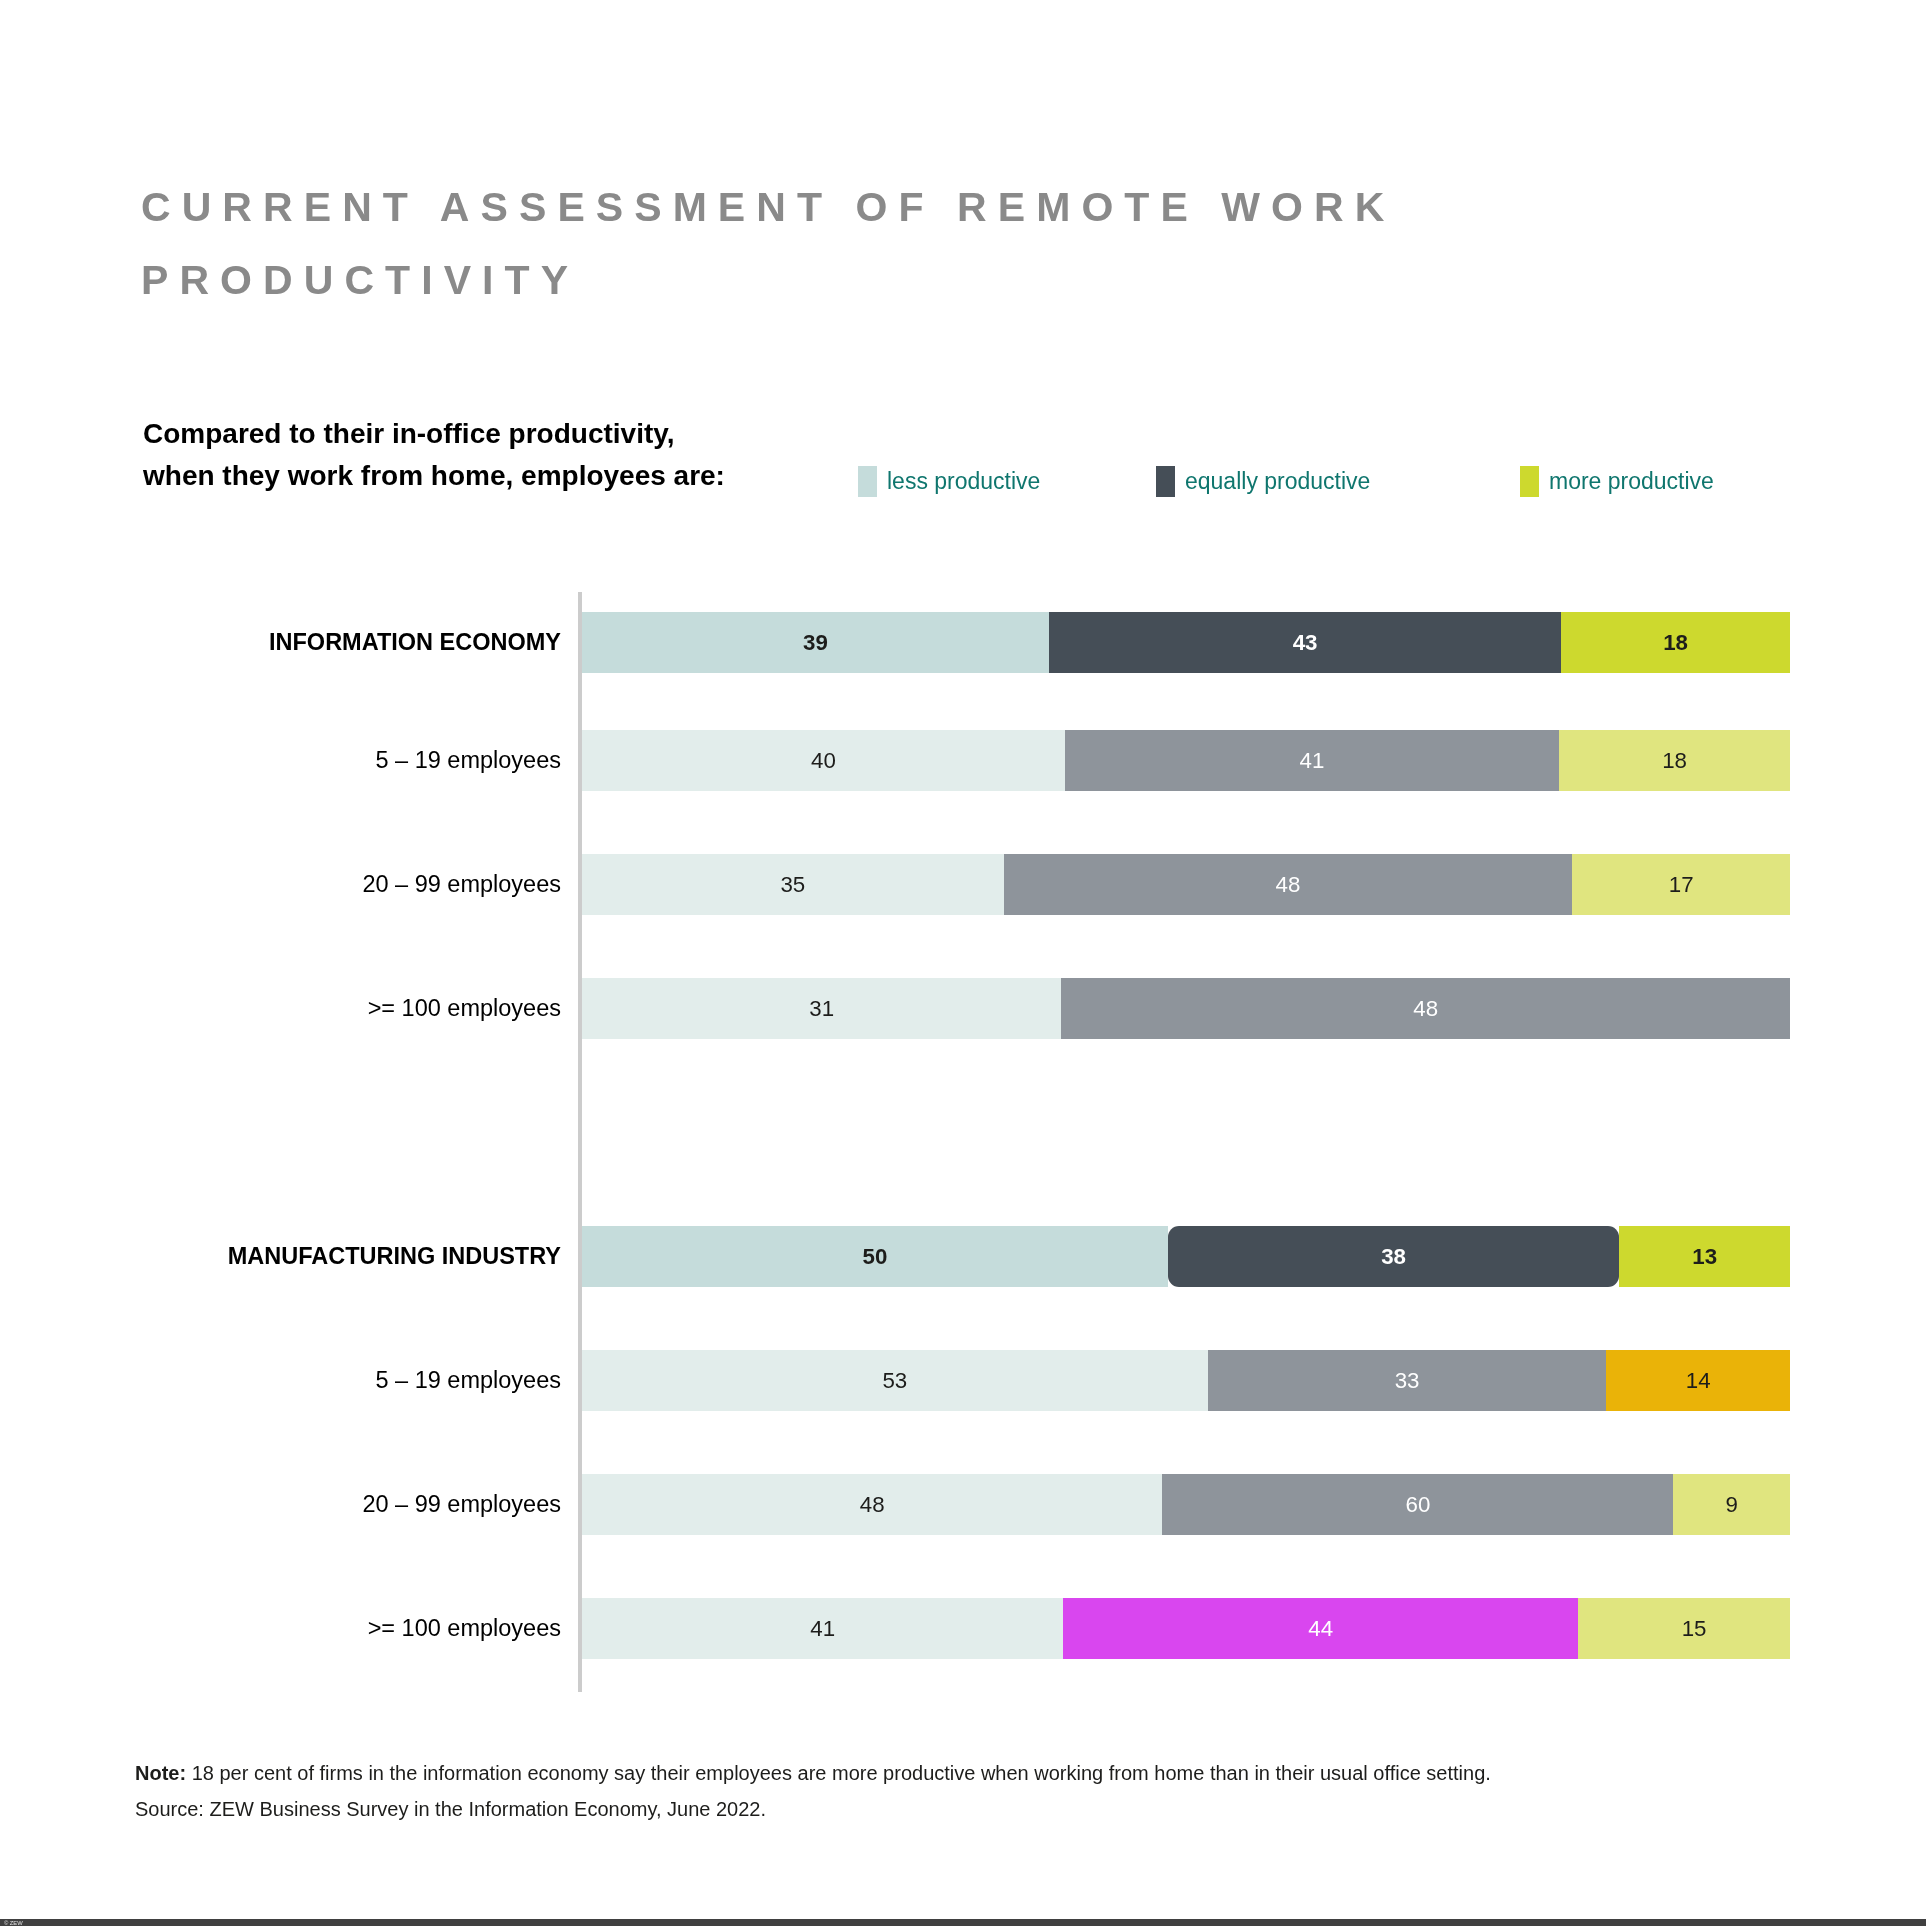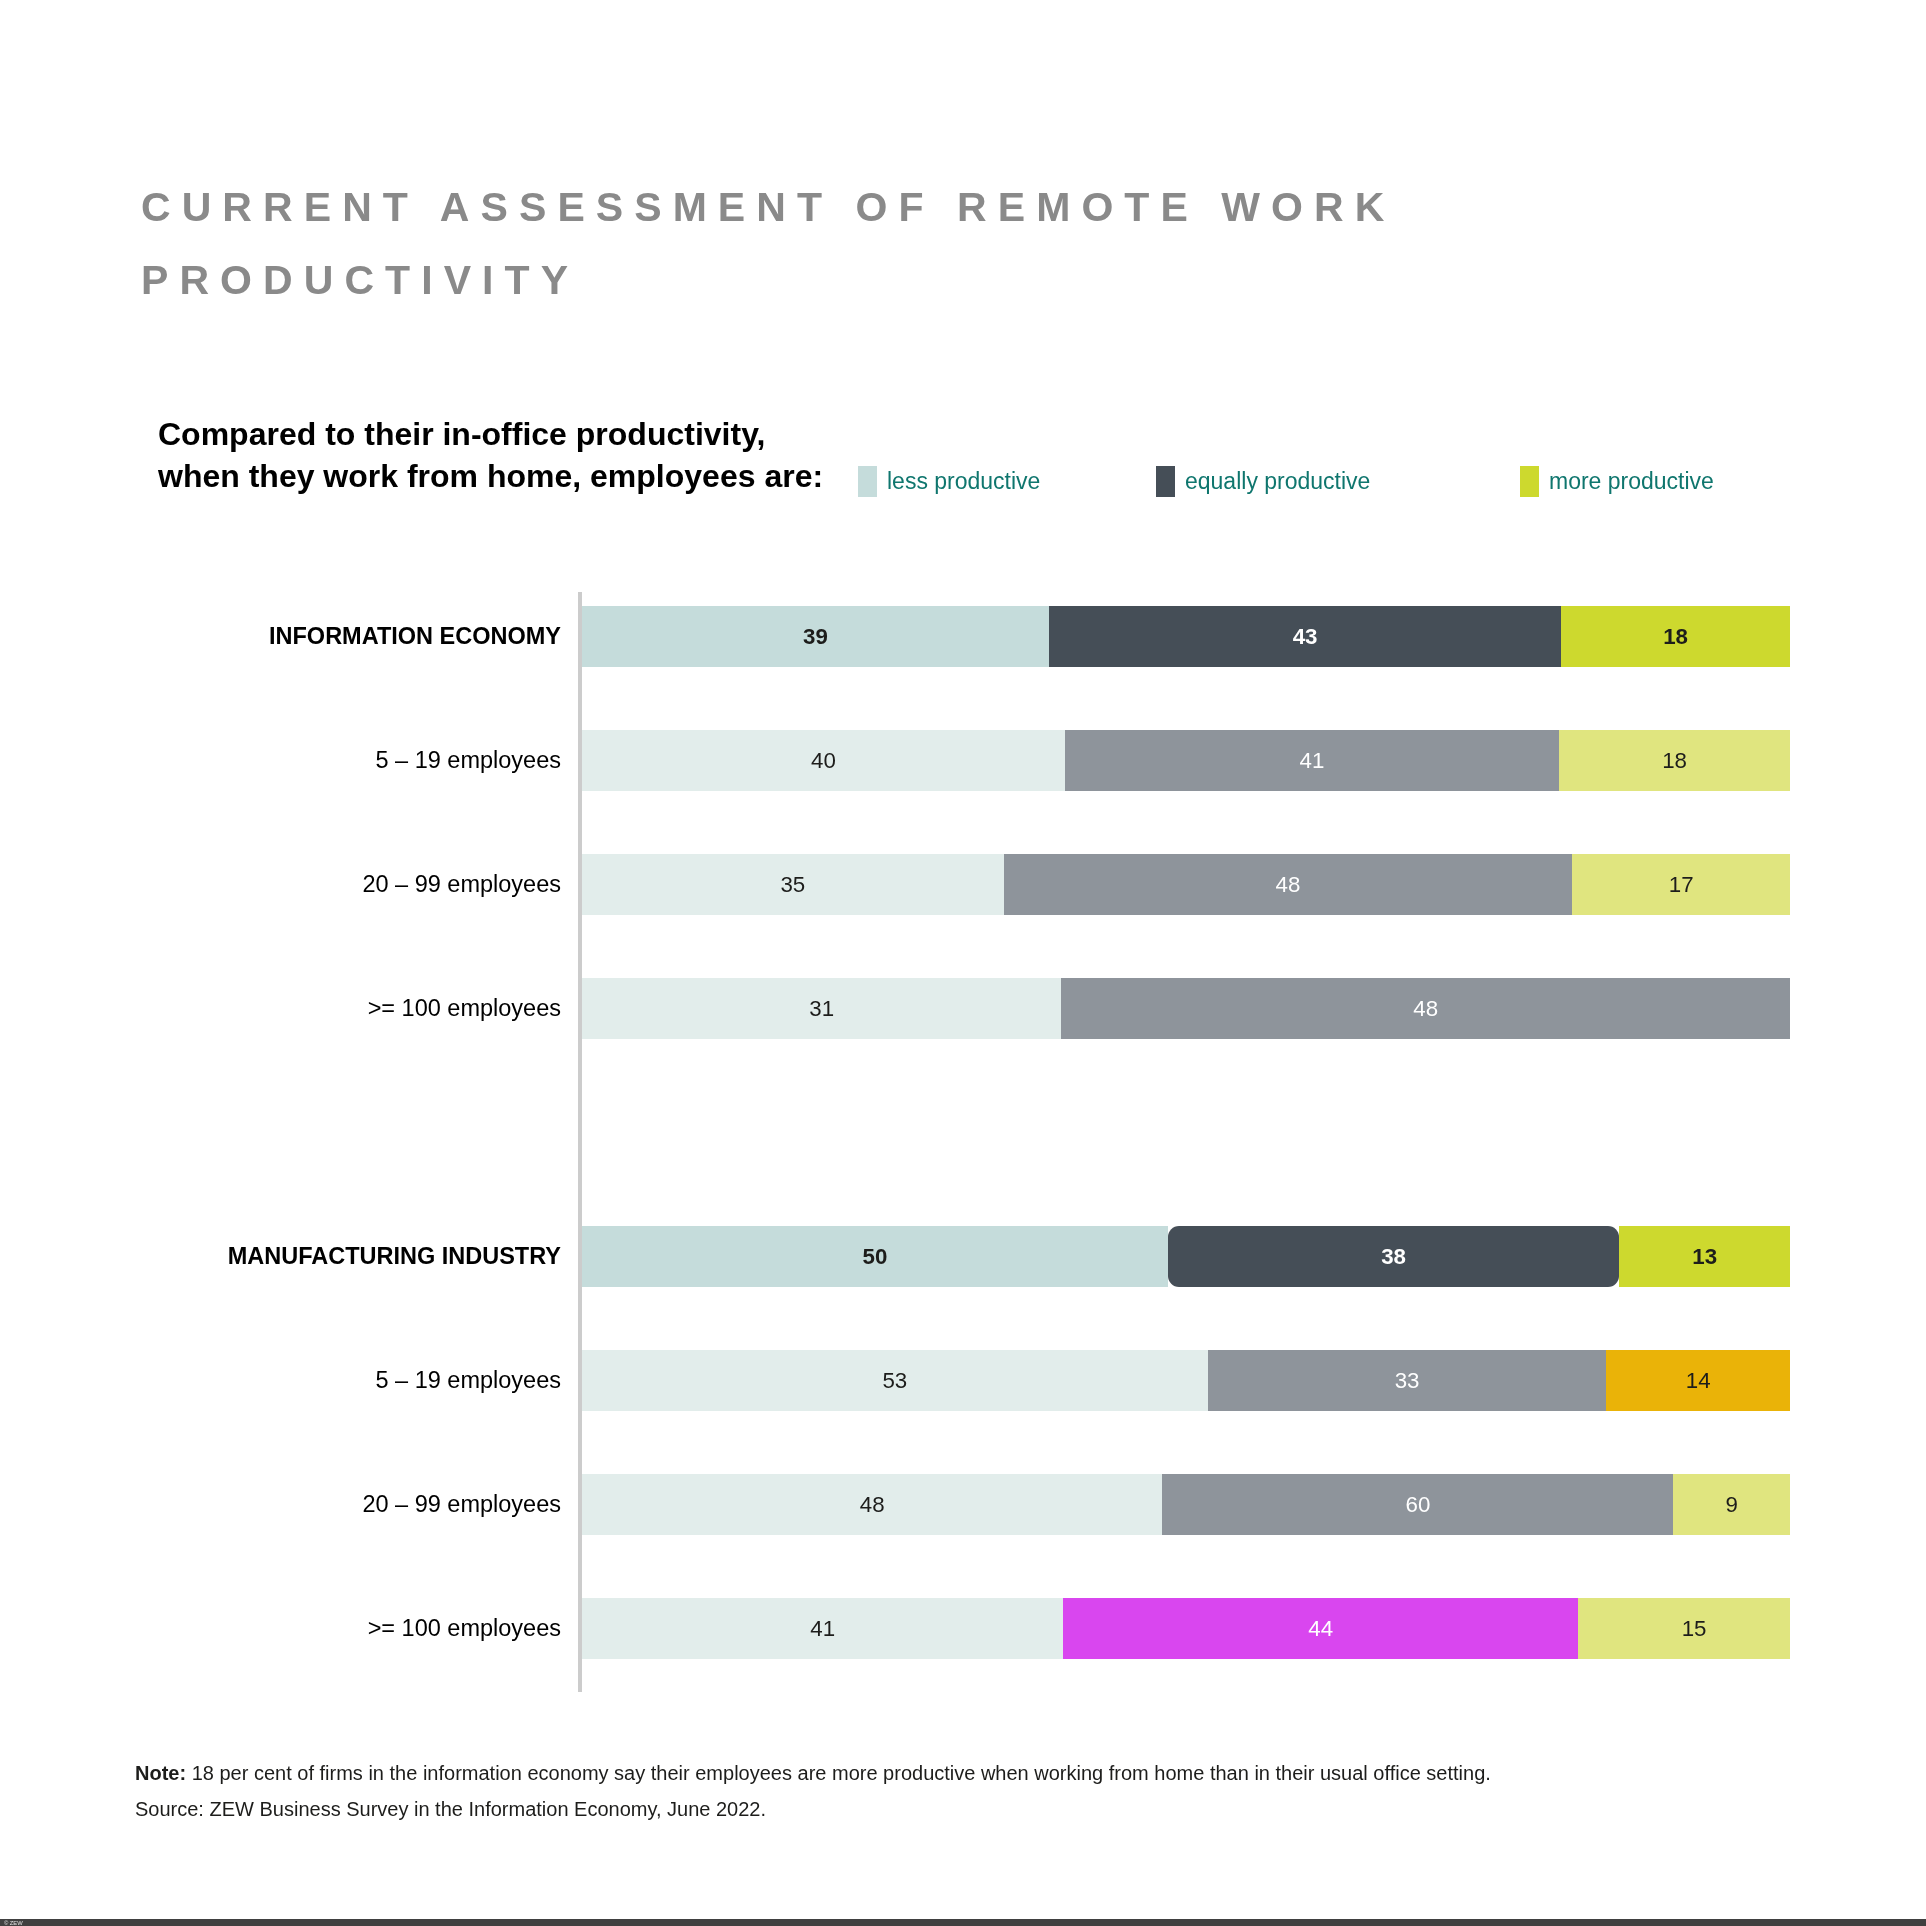--- a/index.html
+++ b/index.html
@@ -7,22 +7,22 @@
     width:1927px;height:1927px;position:relative;background:#ffffff;
     font-family:"Liberation Sans", sans-serif;color:#1d1d1b;overflow:hidden;
   }
   .figure{position:absolute;inset:0;}
   .title{
     position:absolute;left:141px;top:171px;
     font-size:41px;font-weight:700;letter-spacing:0.27em;
     line-height:73px;color:#8a8a8a;white-space:nowrap;
   }
   .subtitle{
-    position:absolute;left:158px;top:413px;
-    font-size:32px;font-weight:700;line-height:42px;color:#000000;white-space:nowrap;
+    position:absolute;left:143px;top:413px;
+    font-size:28px;font-weight:700;line-height:42px;color:#000000;white-space:nowrap;
   }
   .legend{position:absolute;left:0;top:466px;height:31px;width:1927px;}
   .legend-item{position:absolute;top:0;height:31px;display:flex;align-items:center;}
   .legend-swatch{width:19px;height:31px;flex:0 0 19px;}
   .legend-label{margin-left:10px;font-size:23px;color:#0f766e;white-space:nowrap;}
   .chart{position:absolute;left:0;top:592px;width:1927px;height:1100px;}
   .axis{position:absolute;left:578px;top:0;width:3.5px;height:1100px;background:#cccccc;}
   .row{position:absolute;left:0;width:1789px;height:61px;}
   .row-label{
     position:absolute;left:143px;top:0;width:418px;height:61px;
@@ -71,21 +71,21 @@
       </div>
       <div class="legend-item" style="left: 1520px;">
         <div class="legend-swatch" style="background: rgb(205, 217, 46);"></div>
         <span class="legend-label">more productive</span>
       </div>
     </div>
 
   <div class="chart">
     <div class="axis"></div>
     <div>
-  <div class="row" style="top: 14px;">
+  <div class="row" style="top: 20px;">
     <div class="row-label bold">INFORMATION ECONOMY</div>
     <div class="row-bar">
             <div class="seg" style="flex-grow: 39; background: rgb(197, 220, 219);">
               <span style="color: rgb(29, 29, 27); font-weight: 700;">39</span>
             </div>
             <div class="seg" style="flex-grow: 43; background: rgb(69, 78, 87);">
               <span style="color: rgb(255, 255, 255); font-weight: 700;">43</span>
             </div>
             <div class="seg" style="flex-grow: 18; background: rgb(205, 217, 46);">
               <span style="color: rgb(29, 29, 27); font-weight: 700;">18</span>

